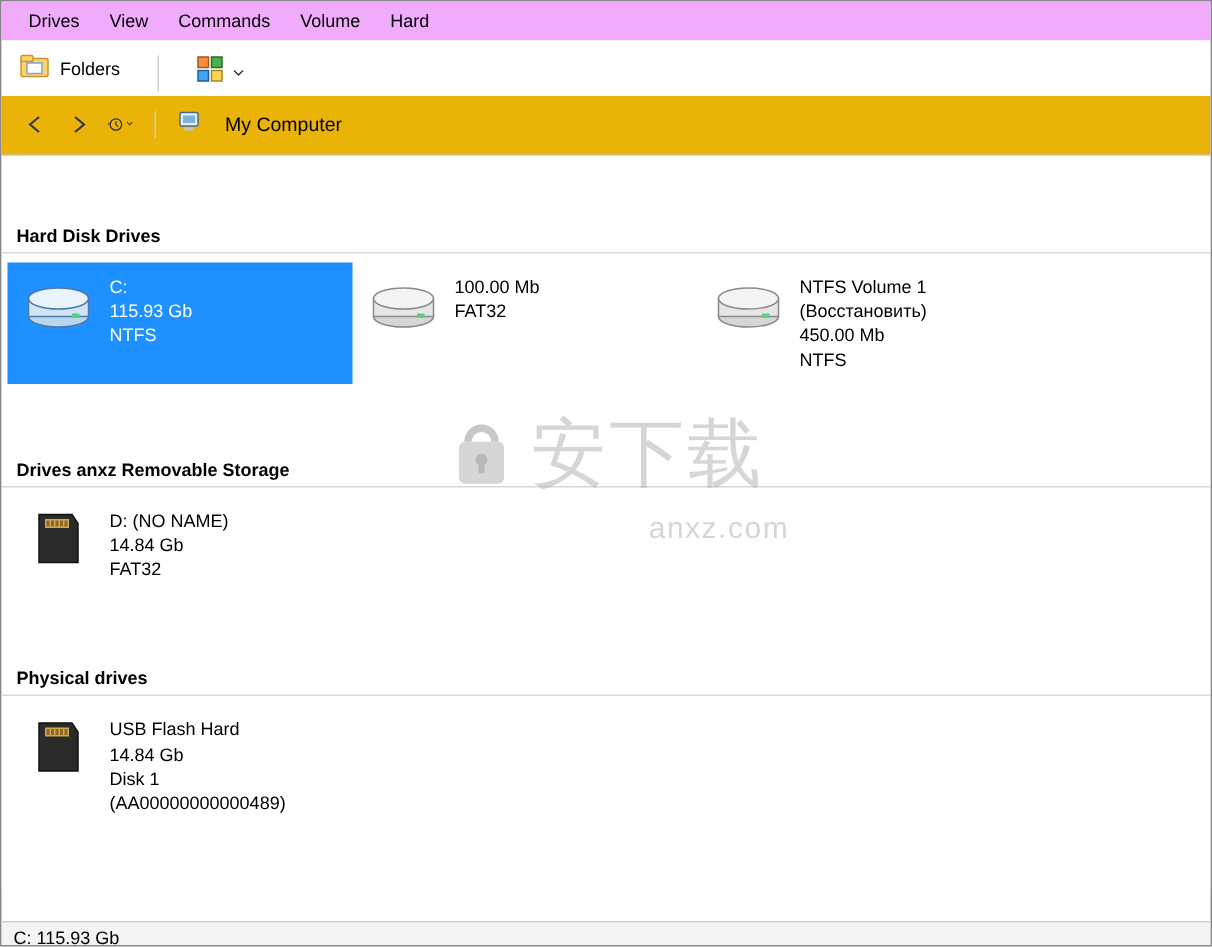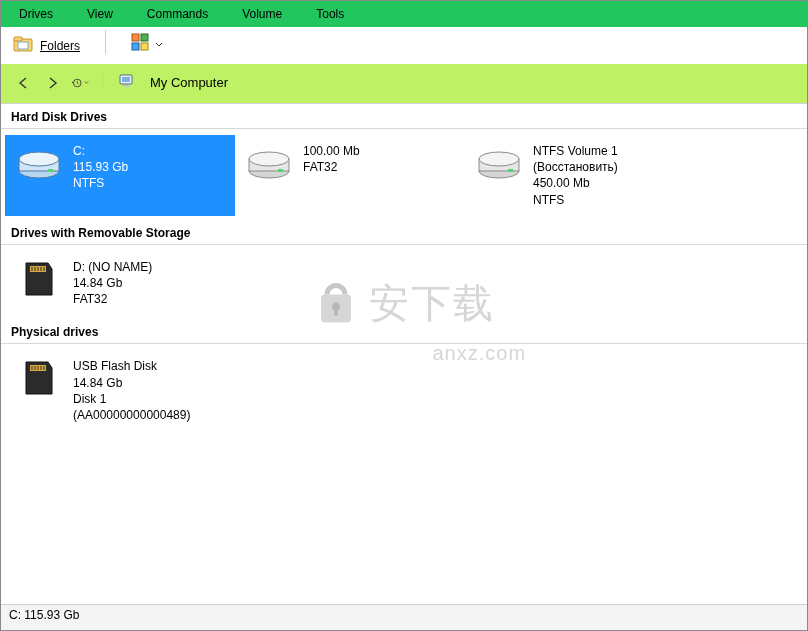--- a/index.html
+++ b/index.html
@@ -11,72 +11,72 @@
     width: 808px;
     height: 631px;
     overflow: hidden;
     position: relative;
     border: 1px solid #888;
   }
 
   
   .menu-bar {
     display: flex;
-    gap: 18px;
+    gap: 4px;
     padding: 4px 6px 4px 10px;
     font-size: 12px;
-    background: #22c55e;
+    background: #f0abfc;
     text-align: center;
   }
   .menu-item {
     padding: 2px 8px;
     cursor: default;
   }
 
   
   .toolbar {
     display: flex;
-    align-items: flex-start;
+    align-items: flex-end;
     padding: 3px 6px;
     gap: 16px;
     background: #fff;
-    text-decoration: underline;
   }
   .tool-btn {
     display: flex; align-items: center; gap: 4px;
     padding: 2px 4px; border: 1px solid transparent;
     cursor: default;
   }
   .vsep {
     width: 1px; height: 24px; background: #ccc; margin: 0 4px;
   }
 
   
   .nav-bar {
     display: flex;
     align-items: center;
     gap: 10px;
     padding: 8px 14px 10px 14px;
-    background: #bef264;
+    background: #eab308;
     border-bottom: 1px solid #d0d0d0;
   }
   .nav-icon { width: 18px; height: 18px; display:flex; align-items:center; justify-content:center;}
   .nav-label { font-size: 13px; margin-left: 4px;}
 
   
   .content {
     overflow-y: auto;
     height: calc(100% - 140px);
     background: #fff;
   }
   .section-header {
     padding: 6px 8px 4px 10px;
     font-size: 12px;
     font-weight: bold;
     border-bottom: 1px solid #d8d8d8;
+    margin-top: 40px;
   }
   .grid {
     display: flex;
     flex-wrap: wrap;
     padding: 6px 4px 4px 4px;
   }
   .drive-item {
     display: flex;
     align-items: flex-start;
     gap: 10px;
@@ -98,33 +98,33 @@
     display:flex; flex-direction: column;
     line-height: 1.35;
     font-size: 12px;
     padding-top: 0px;
   }
 
   
   .status-bar {
     position: absolute;
     bottom: 0; left: 0; right: 0;
-    height: 26px;
+    height: 16px;
     padding: 3px 8px;
     border-top: 1px solid #d0d0d0;
     background: #f4f4f4;
     font-size: 12px;
   }
 
   
   .watermark {
     position: absolute;
     left: 50%; top: 48%;
     transform: translate(-50%, -50%);
-    font-size: 40px;
+    font-size: 50px;
     color: rgba(180,180,180,0.55);
     font-weight: 500;
     letter-spacing: 2px;
     pointer-events: none;
     display:flex; align-items:center; gap: 10px;
   }
   .watermark-sub {
     position: absolute;
     left: 55%; top: 56%;
     transform: translate(-50%, -50%);
@@ -136,21 +136,21 @@
   }
 </style>
 </head>
 <body>
 
 <div class="menu-bar">
   <div class="menu-item">Drives</div>
   <div class="menu-item">View</div>
   <div class="menu-item">Commands</div>
   <div class="menu-item">Volume</div>
-  <div class="menu-item">Tools</div>
+  <div class="menu-item">Hard</div>
 </div>
 
 <div class="toolbar">
   <div class="tool-btn">
     <span>
       <svg width="24" height="22" viewBox="0 0 24 22">
         <rect x="2" y="6" width="18" height="12" rx="1" fill="#ffd36b" stroke="#c49436"></rect>
         <rect x="2" y="4" width="8" height="4" rx="1" fill="#ffd36b" stroke="#c49436"></rect>
         <rect x="6" y="9" width="10" height="7" fill="#fff" stroke="#7aa9d6"></rect>
       </svg>
@@ -250,21 +250,21 @@
         </svg>
       </span>
       <div class="drive-text">
         <span>NTFS Volume 1 (Восстановить)</span>
         <span>450.00 Mb</span>
         <span>NTFS</span>
       </div>
     </div>
   </div>
 
-  <div class="section-header">Drives with Removable Storage</div>
+  <div class="section-header">Drives anxz Removable Storage</div>
   <div class="grid">
     <div class="drive-item">
       <span class="drive-icon">
         <svg width="38" height="40" viewBox="0 0 38 40">
           <path d="M6 4 L28 4 L32 10 L32 36 L6 36 Z" fill="#2b2b2b" stroke="#111"></path>
           <rect x="10" y="7" width="16" height="6" fill="#d4a84a"></rect>
           <rect x="11" y="8" width="2" height="4" fill="#8a6a2a"></rect>
           <rect x="14" y="8" width="2" height="4" fill="#8a6a2a"></rect>
           <rect x="17" y="8" width="2" height="4" fill="#8a6a2a"></rect>
           <rect x="20" y="8" width="2" height="4" fill="#8a6a2a"></rect>
@@ -287,21 +287,21 @@
           <path d="M6 4 L28 4 L32 10 L32 36 L6 36 Z" fill="#2b2b2b" stroke="#111"></path>
           <rect x="10" y="7" width="16" height="6" fill="#d4a84a"></rect>
           <rect x="11" y="8" width="2" height="4" fill="#8a6a2a"></rect>
           <rect x="14" y="8" width="2" height="4" fill="#8a6a2a"></rect>
           <rect x="17" y="8" width="2" height="4" fill="#8a6a2a"></rect>
           <rect x="20" y="8" width="2" height="4" fill="#8a6a2a"></rect>
           <rect x="23" y="8" width="2" height="4" fill="#8a6a2a"></rect>
         </svg>
       </span>
       <div class="drive-text">
-        <span>USB Flash Disk</span>
+        <span>USB Flash Hard</span>
         <span>14.84 Gb</span>
         <span>Disk 1 (AA00000000000489)</span>
       </div>
     </div>
   </div>
 </div>
 
 <div class="watermark">
   <svg width="46" height="52" viewBox="0 0 46 52">
     <path d="M14 18 a9 9 0 0 1 18 0" fill="none" stroke="#c8c8c8" stroke-width="5"></path>

